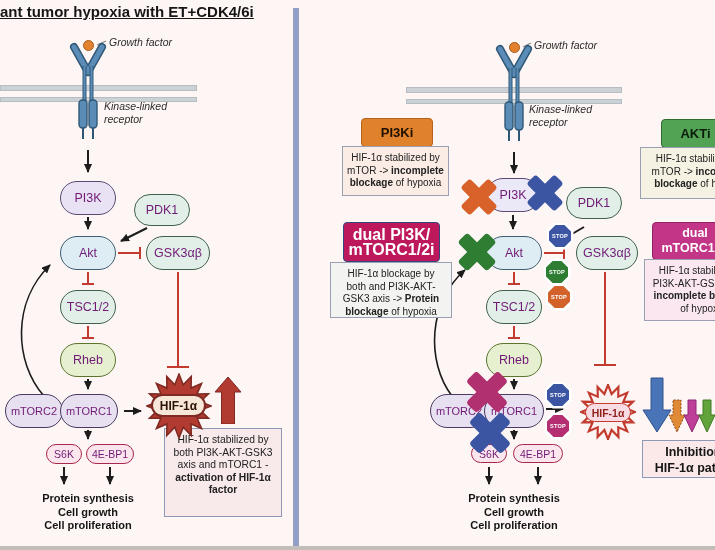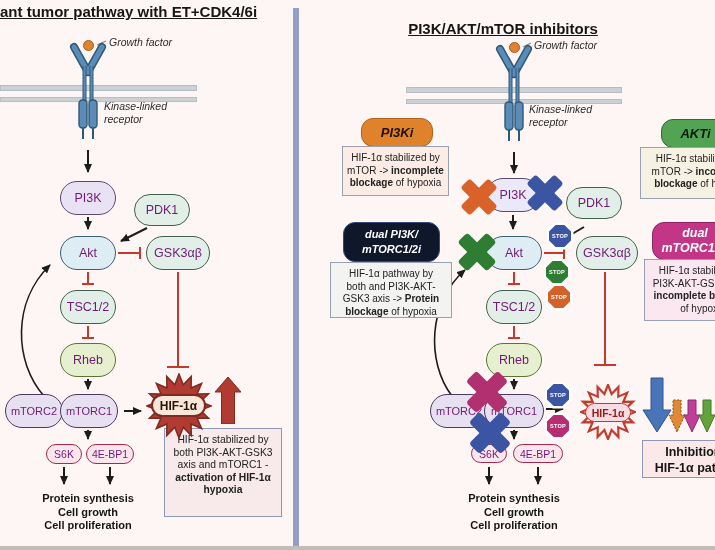--- a/index.html
+++ b/index.html
@@ -13,21 +13,21 @@
   .lav2{background:#ebe8f8;border-color:#5a4a72;}
   .mint{background:#e1efe8;border-color:#41604d;}
   .blue{background:#deecf3;border-color:#3c5f70;}
   .grn{background:#e6efd0;border-color:#5b752f;text-align:right;}
   .mtor{background:#e7e0f0;border-color:#4a3960;}
   .pink{background:#fbe6ed;border-color:#a8274d;}
   .membrane{position:absolute;background:#ccd1d6;border:1px solid #b6bdc3;box-sizing:border-box;z-index:1;}
   .gf-circle{position:absolute;width:11px;height:11px;border-radius:50%;background:#e2822e;border:1.5px solid #a85a1a;box-sizing:border-box;z-index:3;}
   .note{position:absolute;border:1.5px solid #98a0b2;background:#f8ecee;font-size:10.3px;line-height:12.6px;text-align:center;color:#222;box-sizing:border-box;padding-top:5px;z-index:2;}
   .inhbox{position:absolute;border:1.6px solid #8d98b4;box-sizing:border-box;text-align:center;font-weight:bold;z-index:2;}
-  .tagbox{position:absolute;display:flex;flex-direction:column;align-items:center;justify-content:center;font-weight:bold;box-sizing:border-box;border-radius:12px;z-index:2;text-align:center;font-style:italic;}
+  .tagbox{position:absolute;display:flex;flex-direction:column;align-items:center;justify-content:center;font-weight:bold;box-sizing:border-box;border-radius:4px;z-index:2;text-align:center;}
   .outputs{position:absolute;font-weight:bold;font-size:11px;line-height:13.5px;text-align:center;color:#151515;}
   .xmark{position:absolute;z-index:4;}
   .stop{position:absolute;z-index:4;background:#fff;clip-path:polygon(30% 0,70% 0,100% 30%,100% 70%,70% 100%,30% 100%,0 70%,0 30%);display:flex;align-items:center;justify-content:center;}
   .stop-in{width:22px;height:22px;clip-path:polygon(30% 0,70% 0,100% 30%,100% 70%,70% 100%,30% 100%,0 70%,0 30%);color:#fff;font-weight:bold;font-size:5.6px;display:flex;align-items:center;justify-content:center;letter-spacing:.2px;}
   .starwrap{position:absolute;z-index:3;}
   .hifoval{position:absolute;z-index:4;display:flex;align-items:center;justify-content:center;font-weight:bold;border-radius:12px;box-sizing:border-box;}
   .divider{position:absolute;left:293px;top:8px;width:6px;height:542px;background:#93a0c6;z-index:5;}
   .bottomstrip{position:absolute;left:0;top:546px;width:715px;height:4px;background:#c3bdb7;z-index:5;}
   svg.overlay{position:absolute;left:0;top:0;z-index:1;}
   svg.toplay{position:absolute;z-index:3;}
@@ -87,21 +87,21 @@
         <path d="M564,247 L564,259"></path>
       <path d="M514,272 L514,284"></path>
         <path d="M508,284 L520,284"></path>
       <path d="M514,326 L514,338"></path>
         <path d="M508,338 L520,338"></path>
       <path d="M605,272 L605,365"></path>
         <path d="M594,365 L616,365"></path>
     </g>
   </svg>
 
-  <div class="title" style="left:0;top:3px;">ant tumor pathway with ET+CDK4/6i</div>
+  <div class="title" style="left:0;top:3px;">ant tumor hypoxia with ET+CDK4/6i</div>
 
   <div class="membrane" style="left:0;top:85px;width:197px;height:5.5px;"></div>
   <div class="membrane" style="left:0;top:96.5px;width:197px;height:5.5px;"></div>
 
   <svg class="toplay" style="left:66px;top:38px;" width="44" height="114" viewBox="0 0 44 114">
     <g stroke="#2f5876" stroke-width="8" stroke-linecap="round" fill="none">
       <path d="M22,34 L8,9"></path>
         <path d="M22,34 L36,9"></path>
     </g>
     <g stroke="#5b8cb8" stroke-width="5" stroke-linecap="round" fill="none">
@@ -147,32 +147,31 @@
   <div class="hifoval" style="left:151px;top:394px;width:55px;height:23px;background:#f7e7d9;border:2px solid #7e2a22;font-size:12px;color:#2d1207;">HIF-1α</div>
   <svg class="toplay" style="left:215px;top:377px;" width="26" height="47" viewBox="0 0 26 47">
     <polygon points="13,0 26,15 19.5,15 19.5,47 6.5,47 6.5,15 0,15" fill="#b23b31" stroke="#7e2a22" stroke-width="1"></polygon>
   </svg>
 
   <div class="note" style="left:164px;top:428px;width:118px;height:89px;background:#f8e9eb;border-color:#8d98b4;">
     <div>HIF-1α stabilized by</div>
     <div>both PI3K-AKT-GSK3</div>
     <div>axis and mTORC1 -</div>
     <div><b>activation of HIF-1α</b></div>
-    <div><b>hypoxia</b></div>
+    <div><b>factor</b></div>
   </div>
 
   <div class="outputs" style="left:17px;top:492px;width:142px;">
     <div>Protein synthesis</div>
     <div>Cell growth</div>
     <div>Cell proliferation</div>
   </div>
 
   <div class="divider"></div>
 
-  <div class="title" style="left:403px;top:20px;width:200px;text-align:center;">PI3K/AKT/mTOR inhibitors</div>
 
   <div class="membrane" style="left:406px;top:87px;width:216px;height:5.5px;"></div>
   <div class="membrane" style="left:406px;top:98.5px;width:216px;height:5.5px;"></div>
 
   <svg class="toplay" style="left:492px;top:40px;" width="44" height="114" viewBox="0 0 44 114">
     <g stroke="#2f5876" stroke-width="8" stroke-linecap="round" fill="none">
       <path d="M22,34 L8,9"></path>
         <path d="M22,34 L36,9"></path>
     </g>
     <g stroke="#5b8cb8" stroke-width="5" stroke-linecap="round" fill="none">
@@ -201,26 +200,26 @@
     <span>receptor</span>
   </div>
 
   <div class="tagbox" style="left:361px;top:118px;width:72px;height:29px;background:#e0822b;border:1.5px solid #b5621a;font-size:13px;color:#201000;">PI3Ki</div>
   <div class="note" style="left:342px;top:146px;width:107px;height:50px;background:#fbece6;font-size:10px;">
     <div>HIF-1α stabilized by</div>
     <div><span>mTOR -&gt; </span><b>incomplete</b></div>
     <div><b>blockage</b><span> of hypoxia</span></div>
   </div>
 
-  <div class="tagbox" style="left:343px;top:222px;width:97px;height:40px;background:#0f172a;border:1.5px solid #32477c;font-size:11px;color:#fff;line-height:15px;">
+  <div class="tagbox" style="left:343px;top:222px;width:97px;height:40px;background:#be185d;border:1.5px solid #32477c;font-size:16px;color:#fff;line-height:15px;">
     <div>dual PI3K/</div>
     <div>mTORC1/2i</div>
   </div>
   <div class="note" style="left:330px;top:262px;width:122px;height:56px;background:#f3f3f1;font-size:10px;">
-    <div>HIF-1α pathway by</div>
+    <div>HIF-1α blockage by</div>
     <div>both and PI3K-AKT-</div>
     <div><span>GSK3 axis -&gt; </span><b>Protein</b></div>
     <div><b>blockage</b><span> of hypoxia</span></div>
   </div>
 
   <div class="tagbox" style="left:661px;top:119px;width:69px;height:29px;background:#53a355;border:1.5px solid #2e6b30;font-size:13px;color:#0c1c0c;">AKTi</div>
   <div class="note" style="left:640px;top:147px;width:120px;height:52px;background:#f6f2e3;font-size:10px;">
     <div>HIF-1α stabilized by</div>
     <div><span>mTOR -&gt; </span><b>incomplete</b></div>
     <div><b>blockage</b><span> of hypoxia</span></div>

